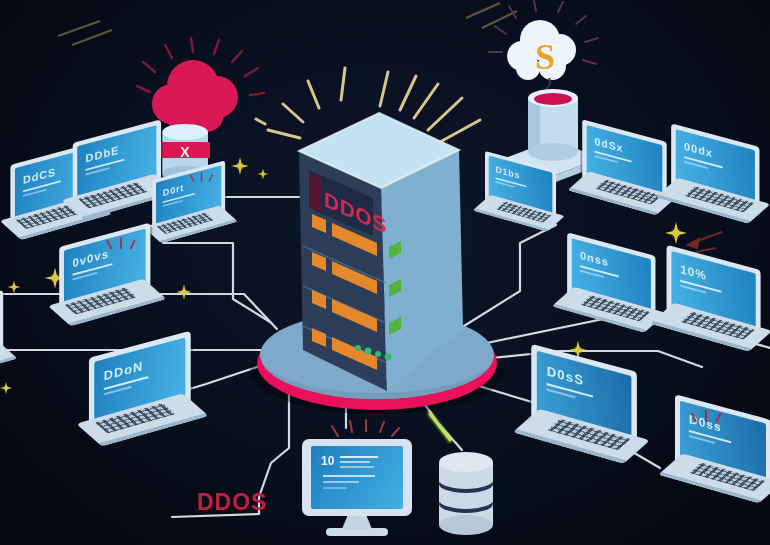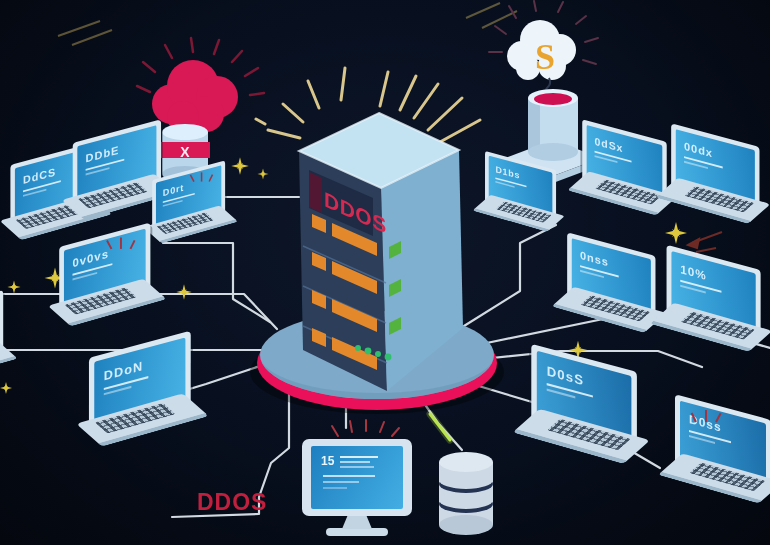--- a/index.html
+++ b/index.html
@@ -476,21 +476,21 @@
             <i></i>
           </div>
       </div>
     </div>
     </div>
 
   <div id="monitor">
     <div class="mframe">
       <div class="mscreen">
         <div class="mrow1">
-          <span class="m12">15</span>
+          <span class="m12">10</span>
           <span class="mlines">
               <i></i>
               <i></i>
               <i></i>
             </span>
         </div>
         <div class="mbar b1"></div>
         <div class="mbar b2"></div>
         <div class="mbar b3"></div>
       </div>

